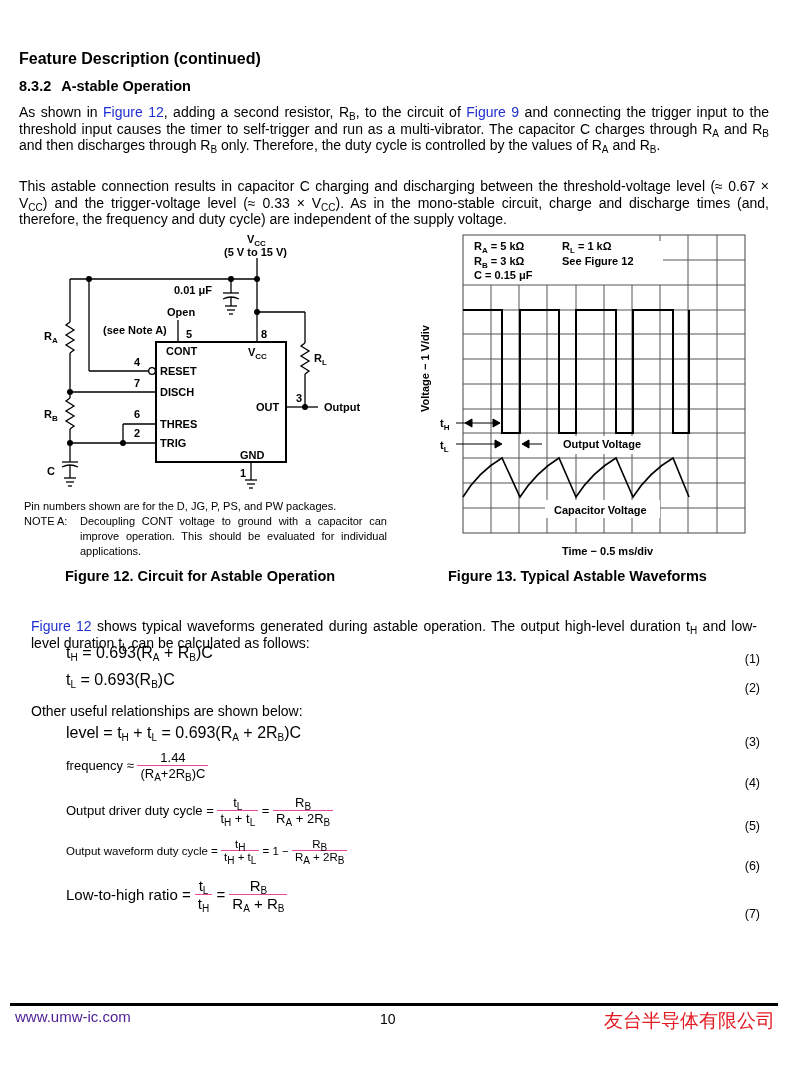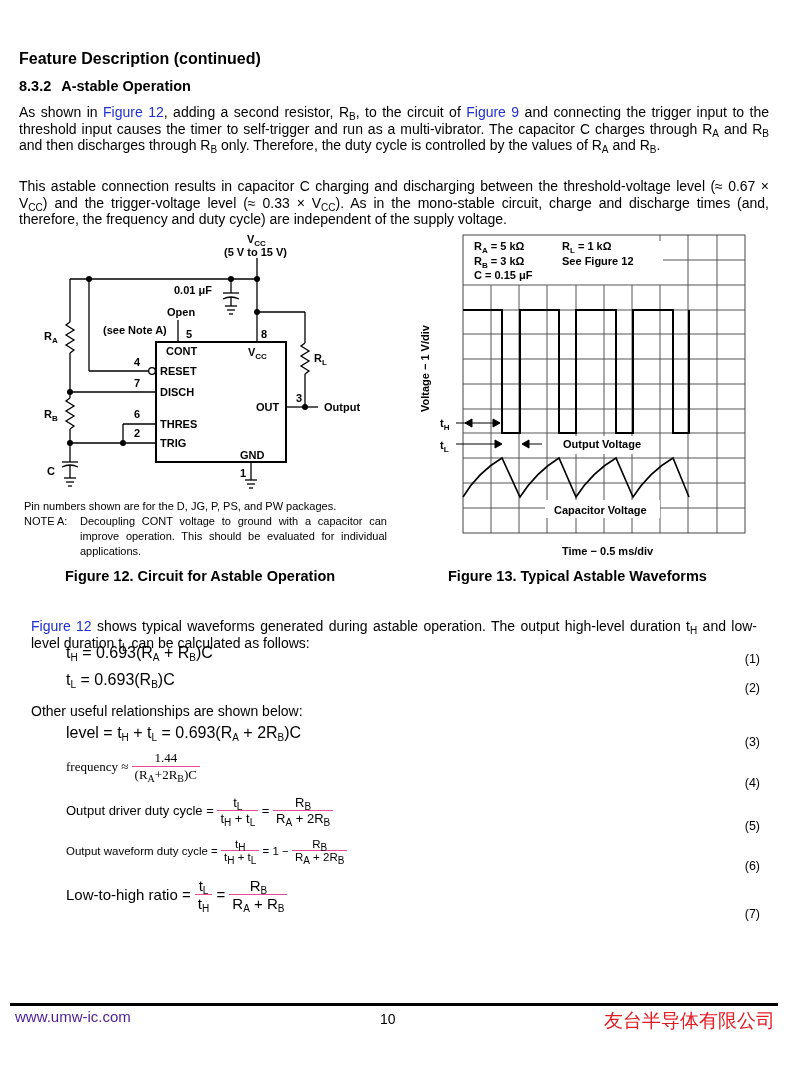--- a/index.html
+++ b/index.html
@@ -201,21 +201,21 @@
 <div class="abs eqnum" style="top:652px;">(1)</div>
 
 <div class="abs eq" style="left:66px; top:671px; font-size:16px;"><span>t</span><sub>L</sub><span> = 0.693(R</span><sub>B</sub><span>)C</span></div>
 <div class="abs eqnum" style="top:681px;">(2)</div>
 
 <div class="abs" style="left:31px; top:703px; font-size:14px;">Other useful relationships are shown below:</div>
 
 <div class="abs eq" style="left:66px; top:724px; font-size:16px;"><span>level = t</span><sub>H</sub><span> + t</span><sub>L</sub><span> = 0.693(R</span><sub>A</sub><span> + 2R</span><sub>B</sub><span>)C</span></div>
 <div class="abs eqnum" style="top:735px;">(3)</div>
 
-<div class="abs" style="left:66px; top:750px; font-size:13px;font-family:Liberation Serif, serif;"><span style="vertical-align:middle;">frequency ≈ </span><span class="frac" style="font-size:13px;"><span class="n">1.44</span><span class="d"><span>(R</span><sub>A</sub><span>+2R</span><sub>B</sub><span>)C</span></span></span></div>
+<div class="abs" style="left:66px; top:750px; font-size:13px;"><span style="vertical-align:middle;">frequency ≈ </span><span class="frac" style="font-size:13px;"><span class="n">1.44</span><span class="d"><span>(R</span><sub>A</sub><span>+2R</span><sub>B</sub><span>)C</span></span></span></div>
 <div class="abs eqnum" style="top:776px;">(4)</div>
 
 <div class="abs" style="left:66px; top:795px; font-size:13px;"><span style="vertical-align:middle;">Output driver duty cycle = </span><span class="frac"><span class="n"><span>t</span><sub>L</sub></span><span class="d"><span>t</span><sub>H</sub><span> + t</span><sub>L</sub></span></span><span style="vertical-align:middle;"> = </span><span class="frac"><span class="n"><span>R</span><sub>B</sub></span><span class="d"><span>R</span><sub>A</sub><span> + 2R</span><sub>B</sub></span></span></div>
 <div class="abs eqnum" style="top:819px;">(5)</div>
 
 <div class="abs" style="left:66px; top:838px; font-size:11.5px;"><span style="vertical-align:middle;">Output waveform duty cycle = </span><span class="frac"><span class="n"><span>t</span><sub>H</sub></span><span class="d"><span>t</span><sub>H</sub><span> + t</span><sub>L</sub></span></span><span style="vertical-align:middle;"> = 1 − </span><span class="frac"><span class="n"><span>R</span><sub>B</sub></span><span class="d"><span>R</span><sub>A</sub><span> + 2R</span><sub>B</sub></span></span></div>
 <div class="abs eqnum" style="top:859px;">(6)</div>
 
 <div class="abs" style="left:66px; top:877px; font-size:15px;"><span style="vertical-align:middle;">Low-to-high ratio = </span><span class="frac"><span class="n"><span>t</span><sub>L</sub></span><span class="d"><span>t</span><sub>H</sub></span></span><span style="vertical-align:middle;"> = </span><span class="frac"><span class="n"><span>R</span><sub>B</sub></span><span class="d"><span>R</span><sub>A</sub><span> + R</span><sub>B</sub></span></span></div>
 <div class="abs eqnum" style="top:907px;">(7)</div>

